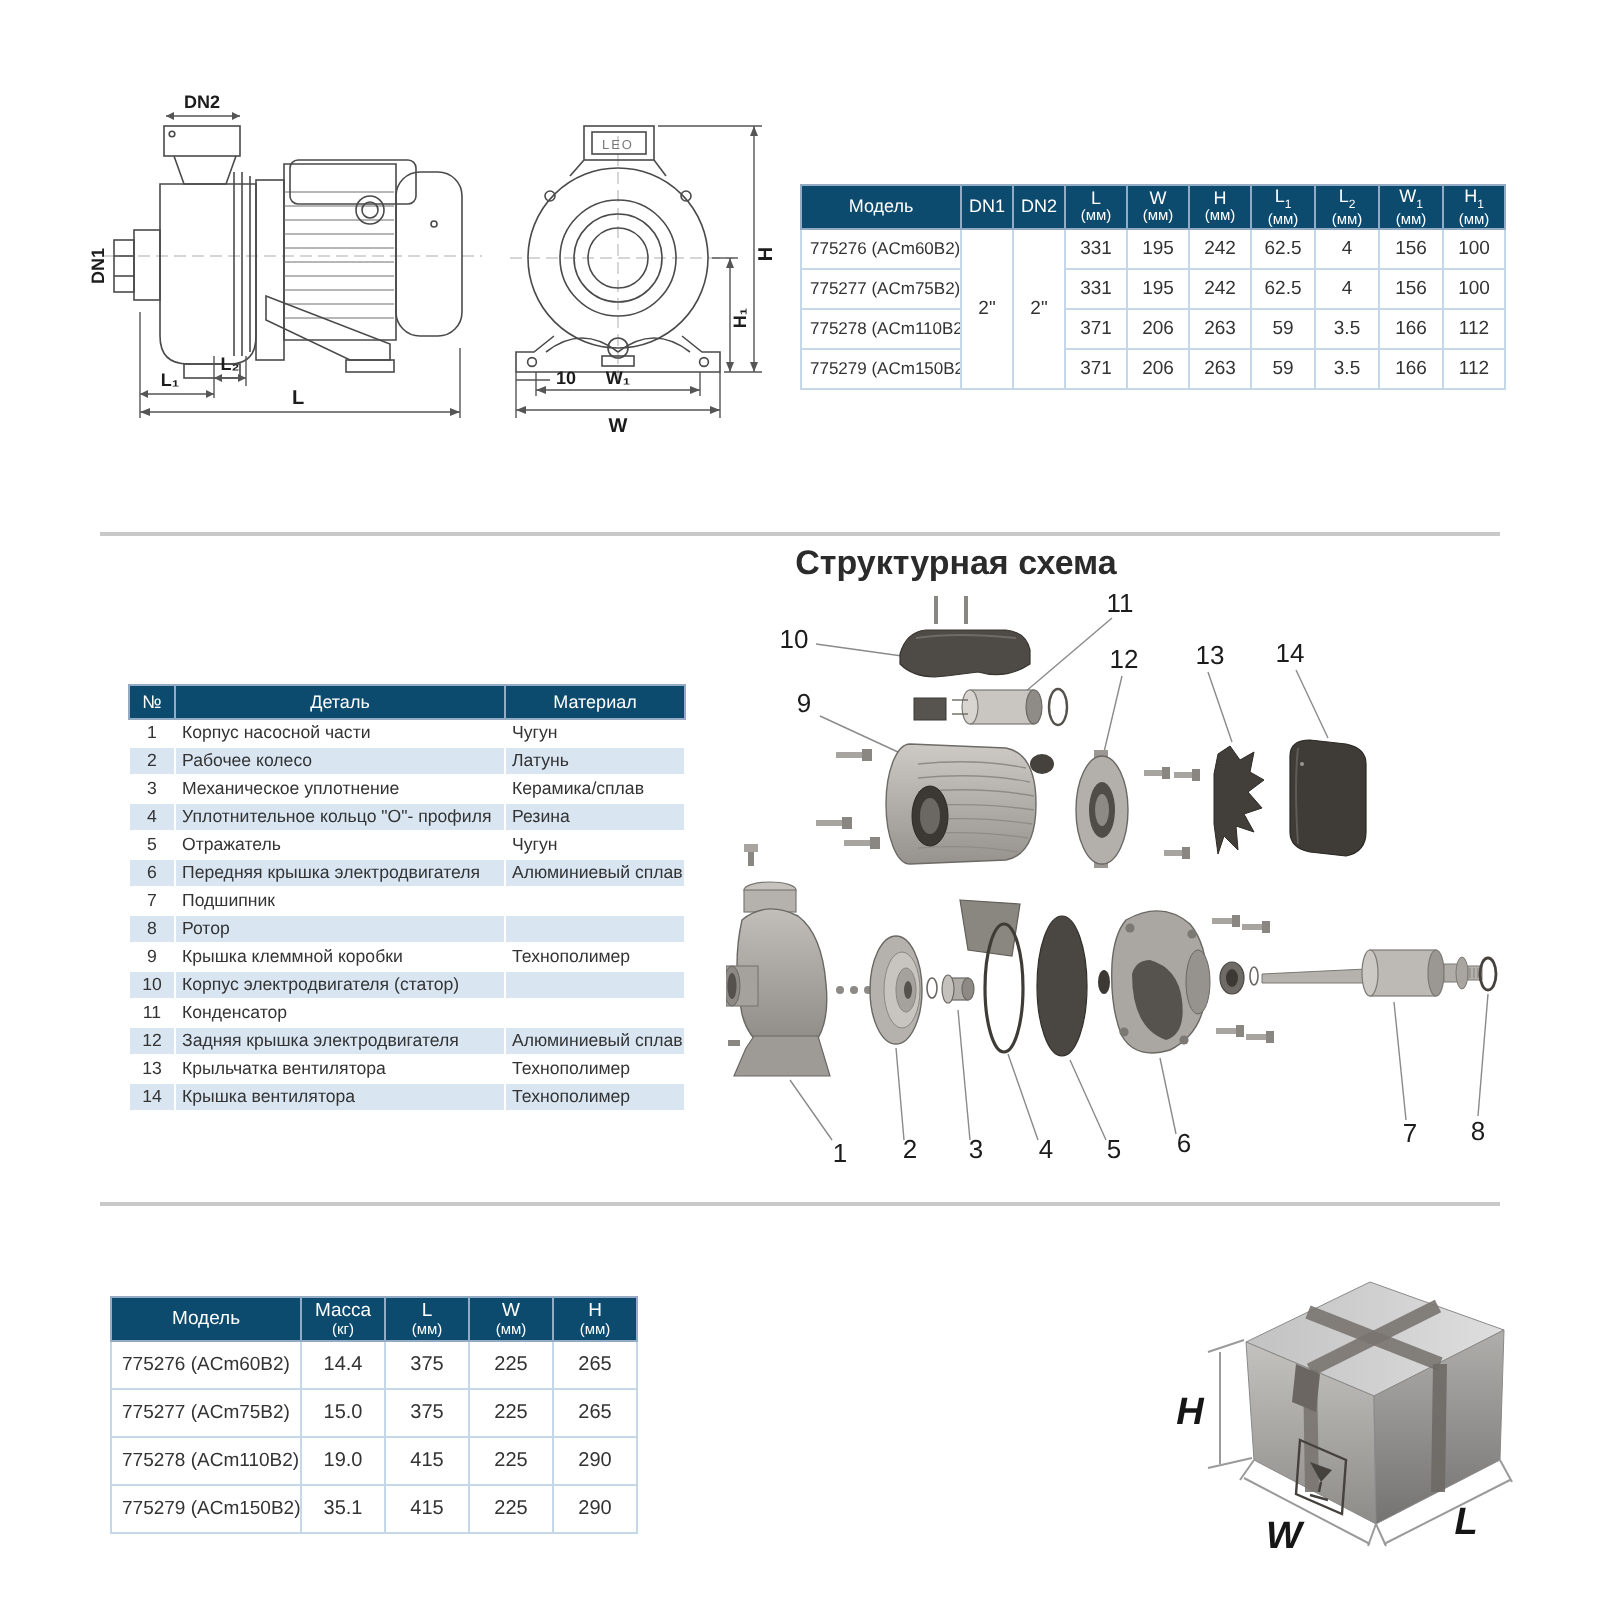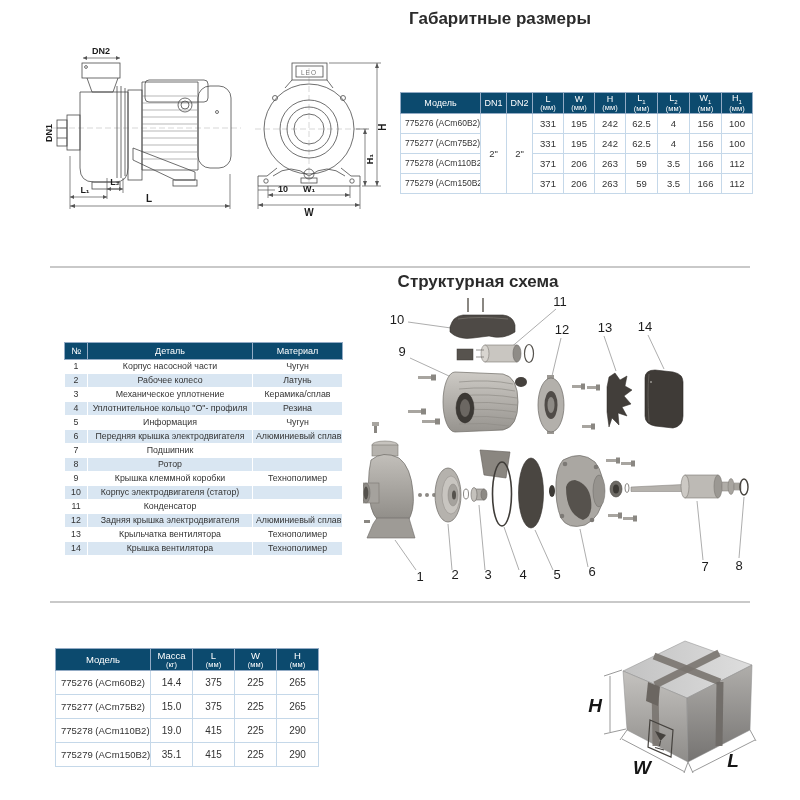--- a/index.html
+++ b/index.html
@@ -14,21 +14,21 @@
   .unit{font-size:7.5px;line-height:8px;}
   sub{font-size:6px;}
 
   .dim-table{left:400px;top:92px;width:352px;font-size:9.5px;}
   .dim-table th{height:15px;font-size:9px;padding:0;}
   .dim-table td{height:19px;font-size:9.5px;}
   .dim-table td.model{text-align:left;padding-left:4px;font-size:8.5px;}
 
   .parts-table{left:64px;top:342px;width:278px;font-size:9px;}
   .parts-table th{height:14px;font-size:9px;}
-  .parts-table td{height:13px;line-height:13px;border:1px solid #fff;text-align:center;padding:0 3px;font-size:8.8px;}
+  .parts-table td{height:13px;line-height:13px;border:1px solid #fff;text-align:left;padding:0 3px;font-size:8.8px;}
   .parts-table td.num{text-align:center;padding:0;}
   .parts-table tbody tr:nth-child(even) td{background:#d9e6f2;}
 
   .pack-table{left:55px;top:648px;width:263px;font-size:10px;}
   .pack-table th{height:17px;font-size:9.5px;}
   .pack-table td{height:23px;font-size:10px;}
   .pack-table td.model{text-align:left;padding-left:5px;font-size:9.5px;}
 
   svg{position:absolute;font-family:"Liberation Sans",sans-serif;}
   .dimline{stroke:#555;stroke-width:0.7;fill:none;}
@@ -36,21 +36,20 @@
   .lite{stroke:#adadad;stroke-width:0.5;fill:none;}
   .leader{stroke:#8a8a8a;stroke-width:0.7;fill:none;}
   .numtxt{font-size:13px;fill:#1c1c1c;}
   .dimtxt{font-size:9px;font-weight:bold;fill:#1c1c1c;}
 </style>
 </head>
 <body>
 
 <div class="page">
 
-  <div class="sec-title" style="left:200px;top:9px;width:600px;">Габаритные размеры</div>
 
   <svg width="345" height="205" viewBox="0 0 345 205" style="left:45px;top:28px;">
 
     <line x1="6" y1="100" x2="196" y2="100" class="lite" stroke-dasharray="6,3"></line>
     <line x1="210" y1="101" x2="322" y2="101" class="lite" stroke-dasharray="6,3"></line>
     <line x1="264" y1="40" x2="264" y2="163" class="lite" stroke-dasharray="6,3"></line>
 
     <g>
 
       <rect x="37" y="35" width="38" height="15" class="thin"></rect>
@@ -259,21 +258,21 @@
           <td>Механическое уплотнение</td>
           <td>Керамика/сплав</td>
         </tr>
         <tr>
           <td class="num">4</td>
           <td>Уплотнительное кольцо "О"- профиля</td>
           <td>Резина</td>
         </tr>
         <tr>
           <td class="num">5</td>
-          <td>Информация</td>
+          <td>Отражатель</td>
           <td>Чугун</td>
         </tr>
         <tr>
           <td class="num">6</td>
           <td>Передняя крышка электродвигателя</td>
           <td>Алюминиевый сплав</td>
         </tr>
         <tr>
           <td class="num">7</td>
           <td>Подшипник</td>

